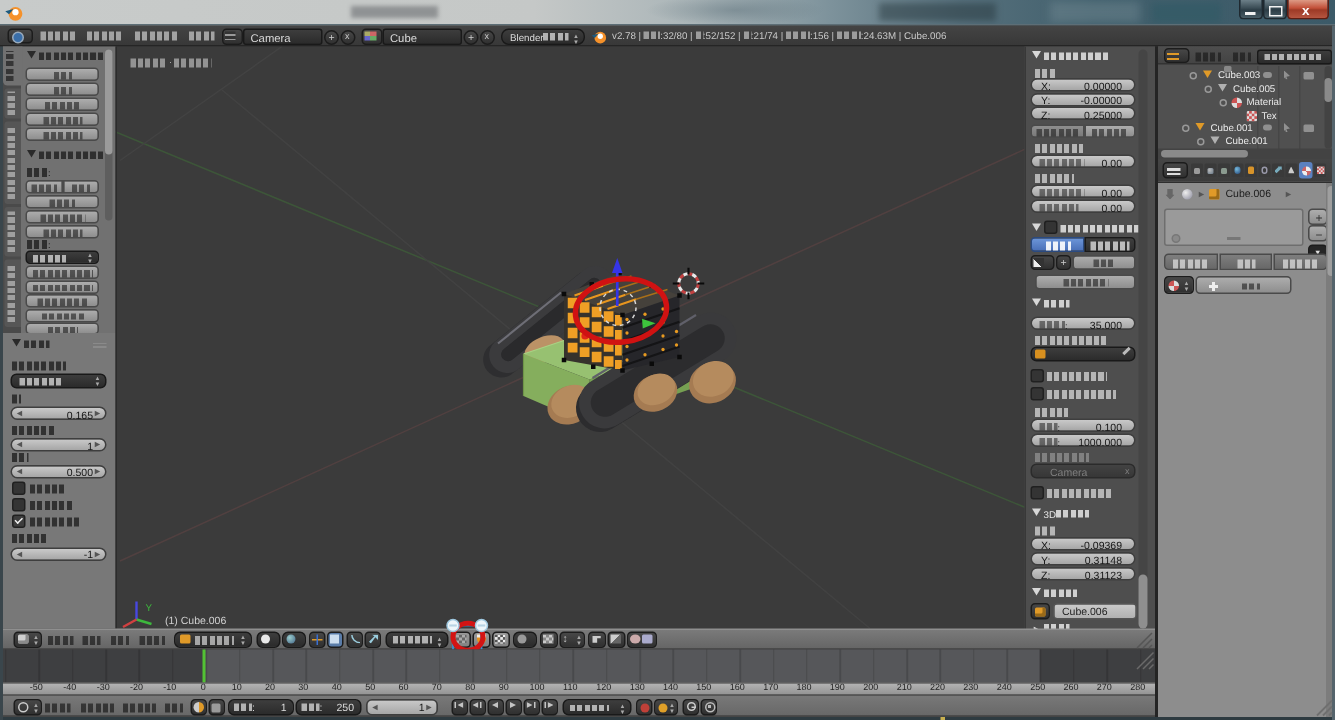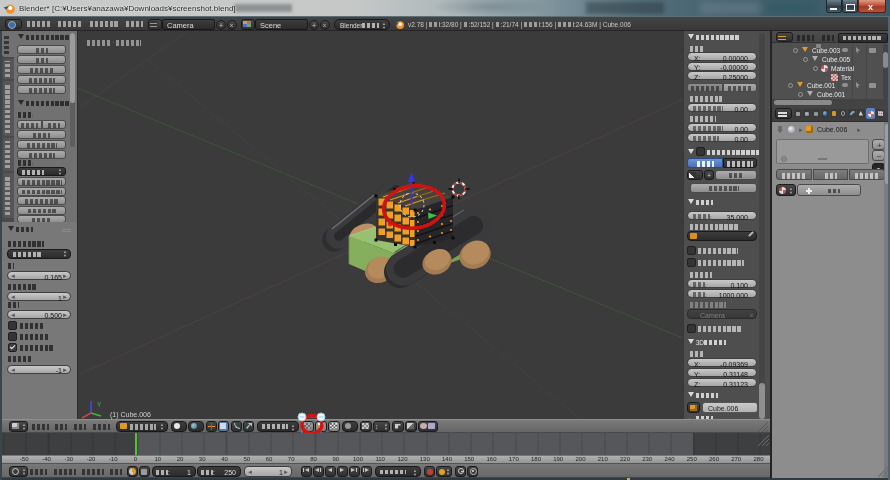--- a/index.html
+++ b/index.html
@@ -31,21 +31,20 @@
 <div class="a" style="left:234px;top:4px;width:58px;height:8px;background:rgba(55,58,62,.38);filter:blur(1.5px)"></div>
     <div class="a" style="left:586px;top:2px;width:78px;height:12px;background:rgba(40,55,62,.5);filter:blur(2px)"></div>
 <div class="a" style="left:700px;top:1px;width:60px;height:14px;background:rgba(130,150,158,.35);filter:blur(3px)"></div>
 <div class="a" style="left:768px;top:2px;width:46px;height:13px;background:rgba(45,90,100,.55);filter:blur(2px)"></div>
 <div class="a" style="left:0;top:16px;width:890px;height:1px;background:#5d6e76"></div>
 <svg class="a" style="left:3px;top:2px" width="13" height="13" viewBox="0 0 13 13">
       <circle cx="7.3" cy="7.2" r="4.6" fill="#f5912a"></circle>
       <circle cx="7.3" cy="6.1" r="2.1" fill="#fff"></circle>
       <path d="M0.5 5.5 L6 4 L3 7.5 Z" fill="#1b5a80"></path>
     </svg>
-<div class="a" style="left:19px;top:4px;font-size:8px;color:#1d1d1d;text-shadow:0 0 3px rgba(255,255,255,.9),0 0 1px rgba(255,255,255,.8)">Blender* [C:¥Users¥anazawa¥Downloads¥screenshot.blend]</div>
 
 <div class="a" style="left:826px;top:0;width:16px;height:13px;background:linear-gradient(#6c7f88,#3a4c55 45%,#2c3d46 55%,#4a5d66);border:1px solid #1f2930;border-top:none;border-radius:0 0 3px 3px;box-sizing:border-box"></div>
 <div class="a" style="left:830px;top:8px;width:7px;height:2px;background:#f2f2f2"></div>
 <div class="a" style="left:842px;top:0;width:16px;height:13px;background:linear-gradient(#6c7f88,#3a4c55 45%,#2c3d46 55%,#4a5d66);border:1px solid #1f2930;border-top:none;border-radius:0 0 3px 3px;box-sizing:border-box"></div>
 <div class="a" style="left:846px;top:4px;width:7px;height:5px;border:1.5px solid #f2f2f2"></div>
 <div class="a" style="left:858px;top:0;width:28px;height:13px;background:linear-gradient(#dd9a85,#c24f38 45%,#9e3a26 55%,#b55540);border:1px solid #5d1d12;border-top:none;border-radius:0 0 3px 3px;box-sizing:border-box"></div>
 <div class="a" style="left:868px;top:2px;font-size:9px;color:#fff;font-weight:bold">x</div>
 
 <div class="a" style="left:0;top:17px;width:890px;height:14px;background:linear-gradient(#444444,#383838);border-bottom:1px solid #252525;box-sizing:border-box"></div>
 <div class="ib" style="left:5px;top:19px;width:17px;height:10px"></div>
@@ -61,21 +60,21 @@
     </div>
 <div class="ib" style="left:216px;top:19.5px;width:10px;height:10px;border-radius:5px">
       <span style="position:absolute;left:2px;top:1px;font-size:7px;color:#ccc">+</span>
     </div>
 <div class="ib" style="left:227px;top:19.5px;width:10px;height:10px;border-radius:5px">
       <span style="position:absolute;left:2px;top:1px;font-size:6px;color:#ccc">x</span>
     </div>
 <div class="ib" style="left:241px;top:19px;width:14px;height:11px"></div>
 <div class="a" style="left:243px;top:21px;width:8px;height:6px;background:conic-gradient(#c66 0 25%,#6a6 0 50%,#66c 0 75%,#aa6 0)"></div>
 <div class="dkp" style="left:255px;top:19px;width:53px;height:11px;border-radius:2px">
-      <span style="position:absolute;left:4px;top:1px;font-size:7.5px">Scene</span>
+      <span style="position:absolute;left:4px;top:1px;font-size:7.5px">Cube</span>
     </div>
 <div class="ib" style="left:309px;top:19.5px;width:10px;height:10px;border-radius:5px">
       <span style="position:absolute;left:2px;top:1px;font-size:7px;color:#ccc">+</span>
     </div>
 <div class="ib" style="left:320px;top:19.5px;width:10px;height:10px;border-radius:5px">
       <span style="position:absolute;left:2px;top:1px;font-size:6px;color:#ccc">x</span>
     </div>
 <div class="dkp" style="left:334px;top:19px;width:56px;height:11px;border-radius:5px">
       <span style="position:absolute;left:5px;top:1.5px;font-size:6.5px">Blender<span class="j" style="width:17px;height:5px"></span></span>
       <span class="updn" style="top:2px">▲<br>▼</span>

